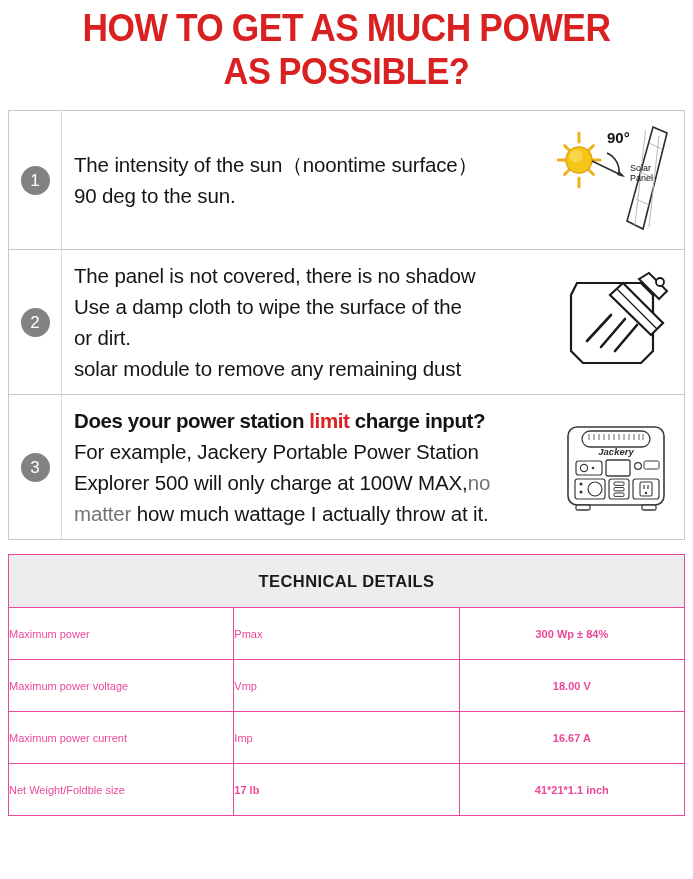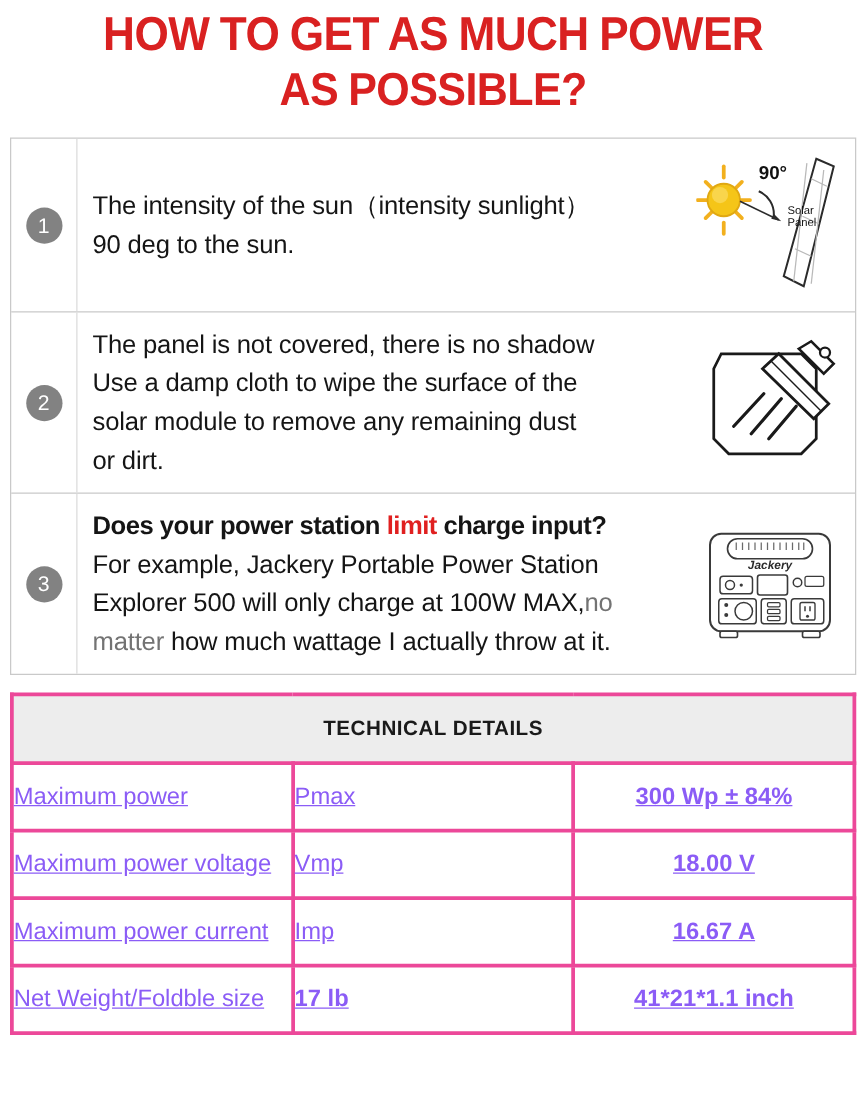--- a/index.html
+++ b/index.html
@@ -103,37 +103,36 @@
   }
 
   
   #tech-table {
     margin: 14px 8px 8px 8px;
     border-collapse: collapse;
     width: calc(100% - 16px);
     table-layout: fixed;
   }
   #tech-table th, #tech-table td {
-    border: 3px solid #ec4899;
+    border: 1px solid #ec4899;
     padding: 0;
   }
   #tech-table thead th {
     background: #ededed;
     height: 52px;
     text-align: center;
     font-size: 16.5px;
     font-weight: bold;
     letter-spacing: 0.4px;
     color: #1a1a1a;
   }
   #tech-table tbody td {
     height: 51px;
-    font-size: 19px;
-    color: #8b5cf6;
-    text-decoration: underline;
+    font-size: 11px;
+    color: #ec4899;
   }
   .cell-label {
     padding-left: 16px;
     text-align: left;
     width: 232px;
   }
   .cell-sym {
     text-align: left;
     width: 230px;
   }
@@ -158,21 +157,21 @@
 </div>
 
 <div id="steps">
 
   <div class="step">
     <div class="step-badge-col">
       <div class="badge">1</div>
     </div>
     <div class="step-body">
       <div class="step-text">
-        <div>The intensity of the sun（intensity sunlight）</div>
+        <div>The intensity of the sun（noontime surface）</div>
         <div>90 deg to the sun.</div>
       </div>
       <div class="step-art">
         <svg width="118" height="118" viewBox="0 0 118 118">
 
           <g stroke="#F2B01E" stroke-width="3" stroke-linecap="round">
             <line x1="22" y1="12" x2="22" y2="21"></line>
             <line x1="22" y1="57" x2="22" y2="66"></line>
             <line x1="1" y1="39" x2="10" y2="39"></line>
             <line x1="34" y1="39" x2="43" y2="39"></line>
@@ -208,22 +207,22 @@
   </div>
 
   <div class="step">
     <div class="step-badge-col">
       <div class="badge">2</div>
     </div>
     <div class="step-body">
       <div class="step-text">
         <div>The panel is not covered, there is no shadow</div>
         <div>Use a damp cloth to wipe  the surface of the</div>
+        <div>or dirt.</div>
         <div>solar  module to remove any remaining dust</div>
-        <div>or dirt.</div>
       </div>
       <div class="step-art">
         <svg width="106" height="106" viewBox="0 0 106 106">
 
           <polygon points="14,14 78,14 90,26 90,82 78,94 20,94 8,82 8,26" fill="#ffffff" stroke="#1a1a1a" stroke-width="2.2"></polygon>
 
           <g stroke="#1a1a1a" stroke-width="2.6" stroke-linecap="round">
             <line x1="24" y1="72" x2="48" y2="46"></line>
             <line x1="38" y1="78" x2="62" y2="50"></line>
             <line x1="52" y1="82" x2="74" y2="56"></line>

